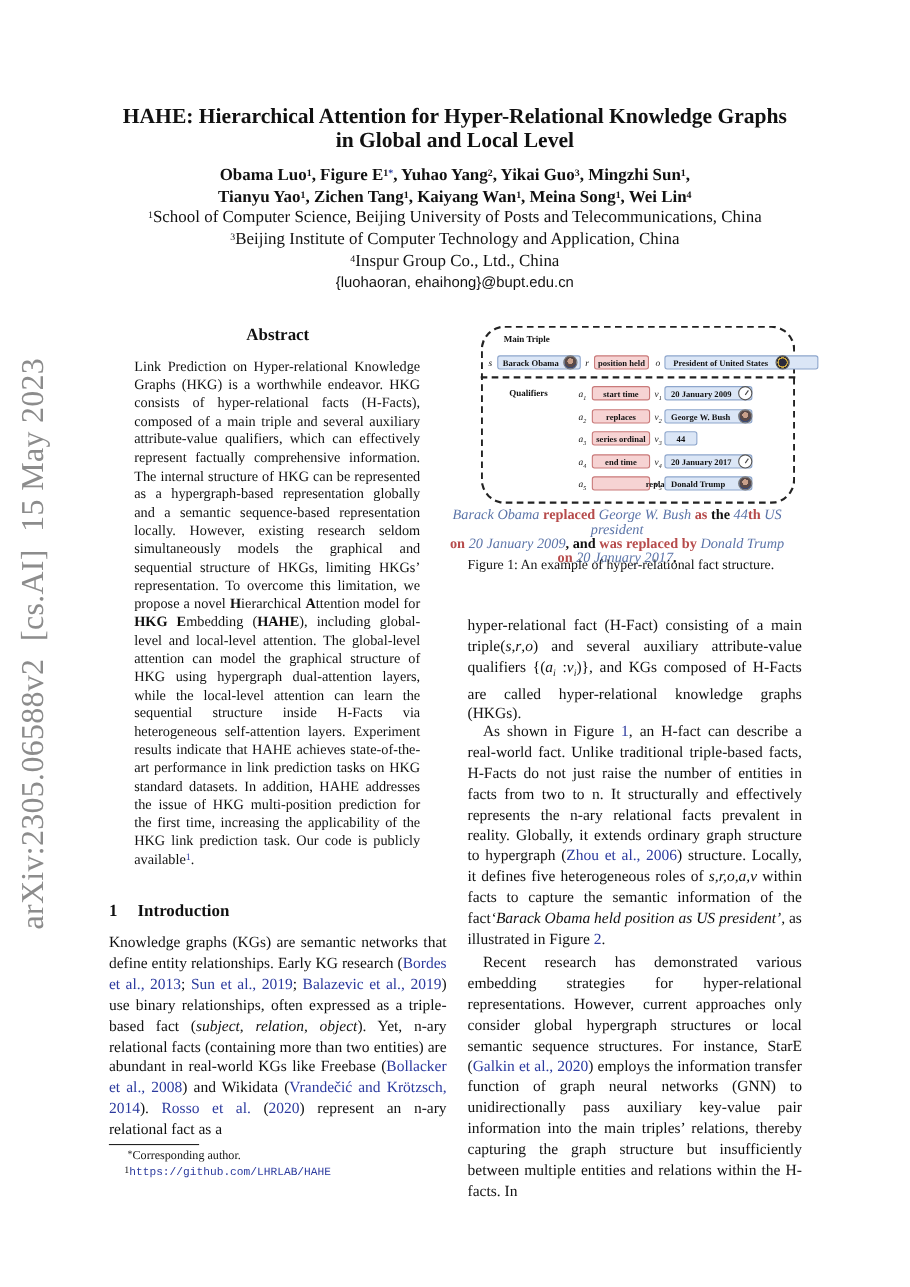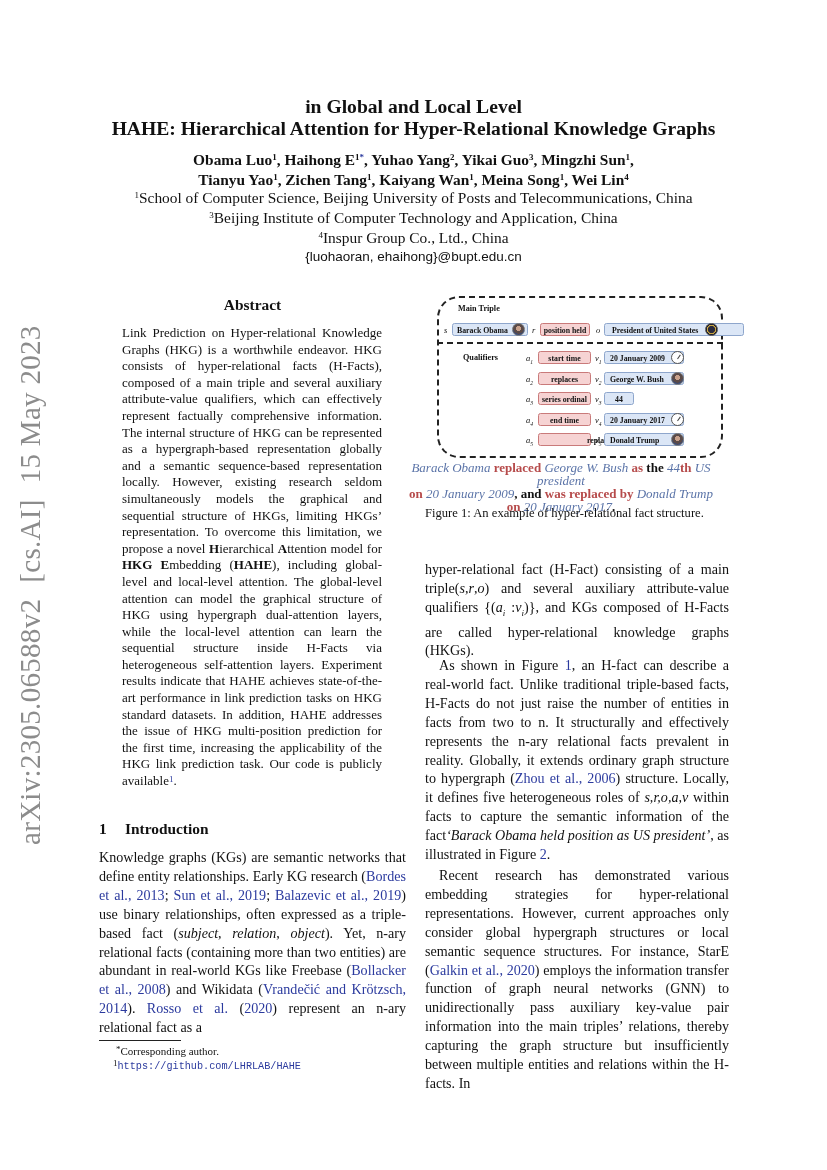--- a/index.html
+++ b/index.html
@@ -62,26 +62,26 @@
   .fig-caption { left: 425px; top: 506px; font-size: 12.6px; }
 </style>
 </head>
 <body>
 
 <div class="arxiv">
   <span>arXiv:2305.06588v2</span><span>[cs.AI]</span><span>15 May 2023</span>
 </div>
 
 <div class="abs title">
+  <div>HAHE: Hierarchical Attention for Hyper-Relational Knowledge Graphs</div>
   <div>in Global and Local Level</div>
-  <div>HAHE: Hierarchical Attention for Hyper-Relational Knowledge Graphs</div>
 </div>
 
 <div class="abs authors">
-  <div id="authors1"><span>Obama Luo</span><sup>1</sup>, <span>Haihong E</span><sup>1<span class="star">*</span></sup>, <span>Yuhao Yang</span><sup>2</sup>, <span>Yikai Guo</span><sup>3</sup>, <span>Mingzhi Sun</span><sup>1</sup>,</div>
+  <div id="authors1"><span>Obama Luo</span><sup>1</sup>, <span>Figure E</span><sup>1<span class="star">*</span></sup>, <span>Yuhao Yang</span><sup>2</sup>, <span>Yikai Guo</span><sup>3</sup>, <span>Mingzhi Sun</span><sup>1</sup>,</div>
   <div id="authors2"><span>Tianyu Yao</span><sup>1</sup>, <span>Zichen Tang</span><sup>1</sup>, <span>Kaiyang Wan</span><sup>1</sup>, <span>Meina Song</span><sup>1</sup>, <span>Wei Lin</span><sup>4</sup></div>
 </div>
 
 <div class="abs affils">
   <div id="affil-list">
       <div><sup>1</sup><span>School of Computer Science, Beijing University of Posts and Telecommunications, China</span></div>
       <div><sup>3</sup><span>Beijing Institute of Computer Technology and Application, China</span></div>
       <div><sup>4</sup><span>Inspur Group Co., Ltd., China</span></div>
     </div>
   <div class="email">{luohaoran, ehaihong}@bupt.edu.cn</div>

